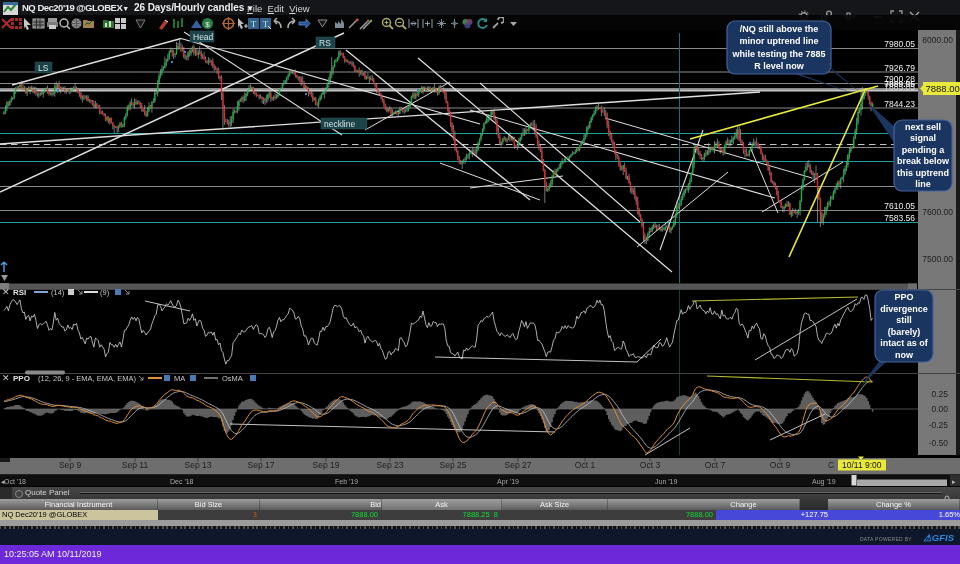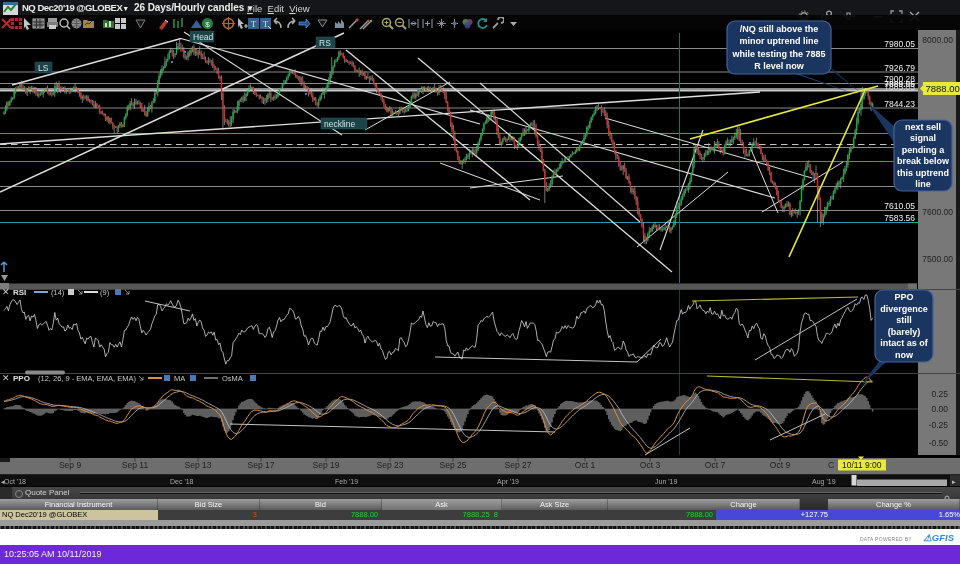--- a/index.html
+++ b/index.html
@@ -983,21 +983,21 @@
   <div style="position:absolute;left:68px;top:5px;width:862px;height:1px;background:#666;border-bottom:1px solid #111"></div>
   <div style="position:absolute;right:20px;top:2px;width:8px;height:8px"><svg width="8" height="8">
           <circle cx="3" cy="3" r="2" fill="none" stroke="#bbb"></circle>
           <path d="M5 5l2.5 2.5" stroke="#bbb"></path>
         </svg></div>
   <div style="position:absolute;right:4px;top:1px;color:#d04040;font-size:9px;font-weight:bold">✕</div>
  </div>
  <div style="position:absolute;left:0;top:12px;width:960px;height:11px">
       <div style="position:absolute;left:0px;top:0;width:158px;height:11px;background:linear-gradient(#9e9e9e,#5a5a5a);border-right:1px solid rgba(40,40,40,0.35);box-sizing:border-box;color:#f4f4f4;font-size:7.5px;text-align:center;line-height:11px">Financial Instrument</div>
       <div style="position:absolute;left:158px;top:0;width:102px;height:11px;background:linear-gradient(#9e9e9e,#5a5a5a);border-right:1px solid rgba(40,40,40,0.35);box-sizing:border-box;color:#f4f4f4;font-size:7.5px;text-align:center;line-height:11px">Bid Size</div>
-      <div style="position:absolute;left:260px;top:0;width:122px;height:11px;background:linear-gradient(#9e9e9e,#5a5a5a);border-right:1px solid rgba(40,40,40,0.35);box-sizing:border-box;color:#f4f4f4;font-size:7.5px;text-align:center;line-height:11px">Bid</div>
+      <div style="position:absolute;left:260px;top:0;width:122px;height:11px;background:linear-gradient(#9e9e9e,#5a5a5a);border-right:1px solid rgba(40,40,40,0.35);box-sizing:border-box;color:#f4f4f4;font-size:7.5px;text-align:right;line-height:11px">Bid</div>
       <div style="position:absolute;left:382px;top:0;width:120px;height:17px;background:linear-gradient(#9e9e9e,#5a5a5a);border-right:1px solid rgba(40,40,40,0.35);box-sizing:border-box;color:#f4f4f4;font-size:7.5px;text-align:center;line-height:11px">Ask</div>
       <div style="position:absolute;left:502px;top:0;width:106px;height:11px;background:linear-gradient(#9e9e9e,#5a5a5a);border-right:1px solid rgba(40,40,40,0.35);box-sizing:border-box;color:#f4f4f4;font-size:7.5px;text-align:center;line-height:11px">Ask Size</div>
       <div style="position:absolute;left:608px;top:0;width:108px;height:11px;background:linear-gradient(#9e9e9e,#5a5a5a);border-right:1px solid rgba(40,40,40,0.35);box-sizing:border-box;color:#f4f4f4;font-size:7.5px;text-align:right;line-height:11px">Last</div>
       <div style="position:absolute;left:688px;top:0;width:112px;height:11px;background:linear-gradient(#9e9e9e,#5a5a5a);border-right:1px solid rgba(40,40,40,0.35);box-sizing:border-box;color:#f4f4f4;font-size:7.5px;text-align:center;line-height:11px">Change</div>
       <div style="position:absolute;left:828px;top:0;width:132px;height:11px;background:linear-gradient(#9e9e9e,#5a5a5a);border-right:1px solid rgba(40,40,40,0.35);box-sizing:border-box;color:#f4f4f4;font-size:7.5px;text-align:center;line-height:11px">Change %</div>
     </div>
  <div style="position:absolute;left:0;top:23px;width:960px;height:10px;background:#3d3d3d">
   <div style="position:absolute;left:0;top:0;width:158px;height:10px;background:#cbc49c;color:#000;font-size:7.5px;line-height:10px;padding-left:2px;box-sizing:border-box">NQ Dec20'19 @GLOBEX</div>
   <div style="position:absolute;left:158px;top:0;width:102px;height:10px;box-sizing:border-box;color:#cc5510;font-size:7.5px;line-height:10px;text-align:right;padding-right:3px">3</div>
   <div style="position:absolute;left:260px;top:0;width:122px;height:10px;box-sizing:border-box;color:#10dd33;font-size:7.5px;line-height:10px;text-align:right;padding-right:4px">7888.00</div>
@@ -1008,19 +1008,19 @@
   <div style="position:absolute;left:828px;top:0;width:132px;height:10px;background:#4747d8;color:#fff;font-size:7.5px;line-height:10px;text-align:right;padding-right:8px">1.65%</div>
  </div>
  <div style="position:absolute;left:0;top:33px;width:960px;height:6px;background:#9c9c9c">
   <div style="position:absolute;left:2px;top:0;width:20px;height:6px"><svg width="20" height="6">
           <circle cx="3" cy="3" r="2.3" fill="none" stroke="#333"></circle>
           <circle cx="11" cy="3" r="2.3" fill="none" stroke="#333"></circle>
         </svg></div>
  </div>
  <div style="position:absolute;left:0;top:39px;width:960px;height:3px;background:repeating-linear-gradient(90deg,#4e4e4e 0 1.5px,#121212 1.5px 4.5px)"></div>
 </div>
-<div style="position:absolute;left:0;top:529px;width:960px;height:16px;background:#ffffff">
+<div style="position:absolute;left:0;top:529px;width:960px;height:16px;background:#0f172a">
  <div style="position:absolute;right:48px;top:7px;color:#8a8a8a;font-size:5px;letter-spacing:0.3px">DATA POWERED BY</div>
  <div style="position:absolute;right:6px;top:3px;color:#2a8ae0;font-size:9.5px;font-weight:bold;font-style:italic">⚠GFIS</div>
 </div>
 <div style="position:absolute;left:0;top:545px;width:960px;height:32px;background:#6d28d9">
  <div style="position:absolute;left:4px;top:4px;color:#f0f0f0;font-size:9px">10:25:05 AM 10/11/2019</div>
 </div>
 
 </body></html>

